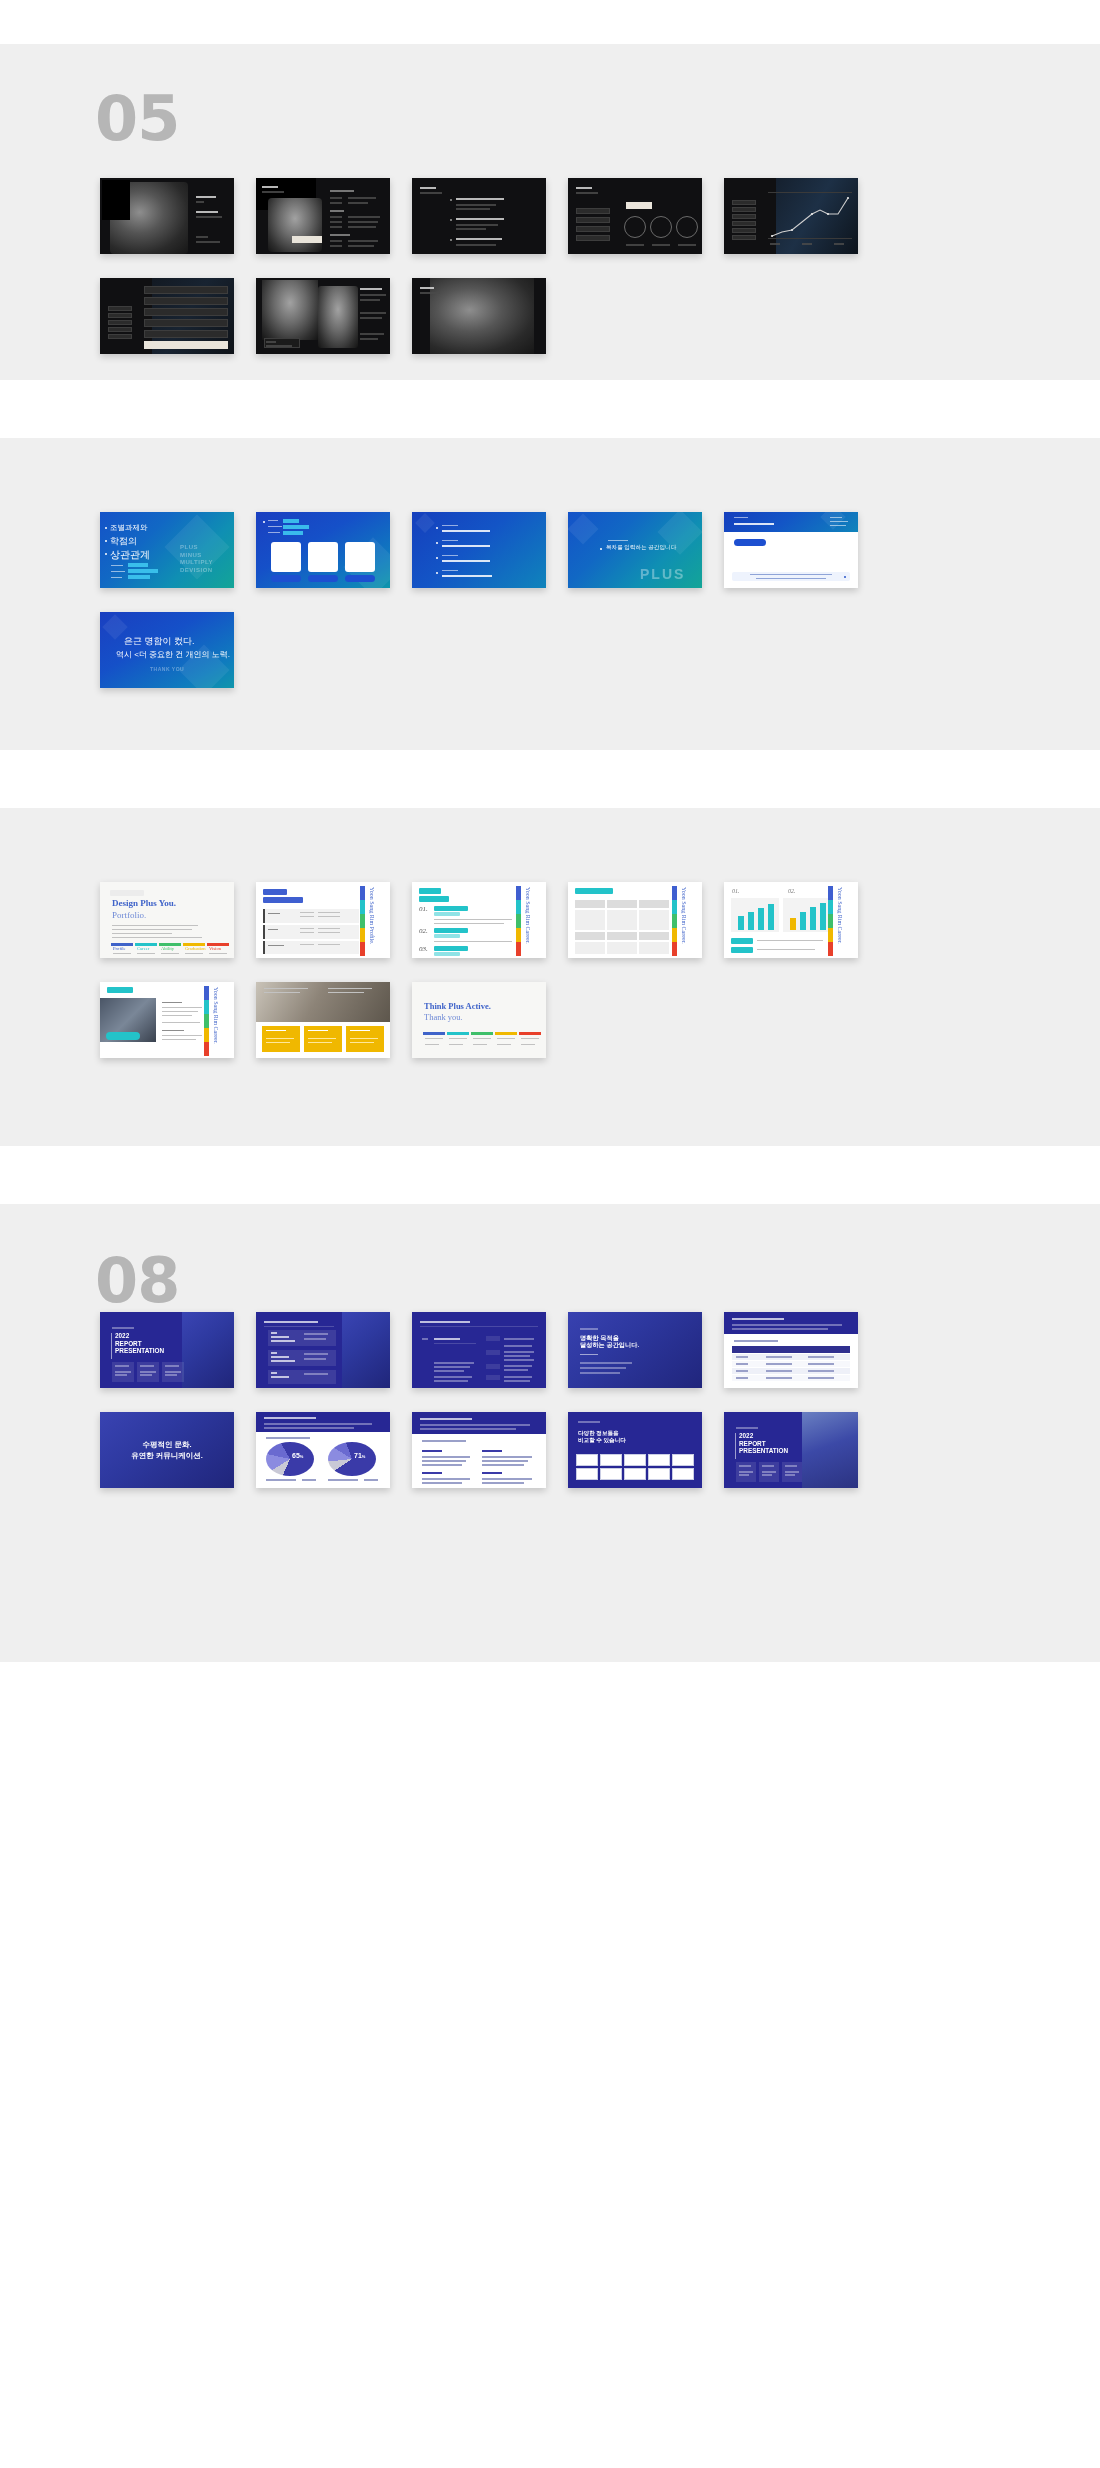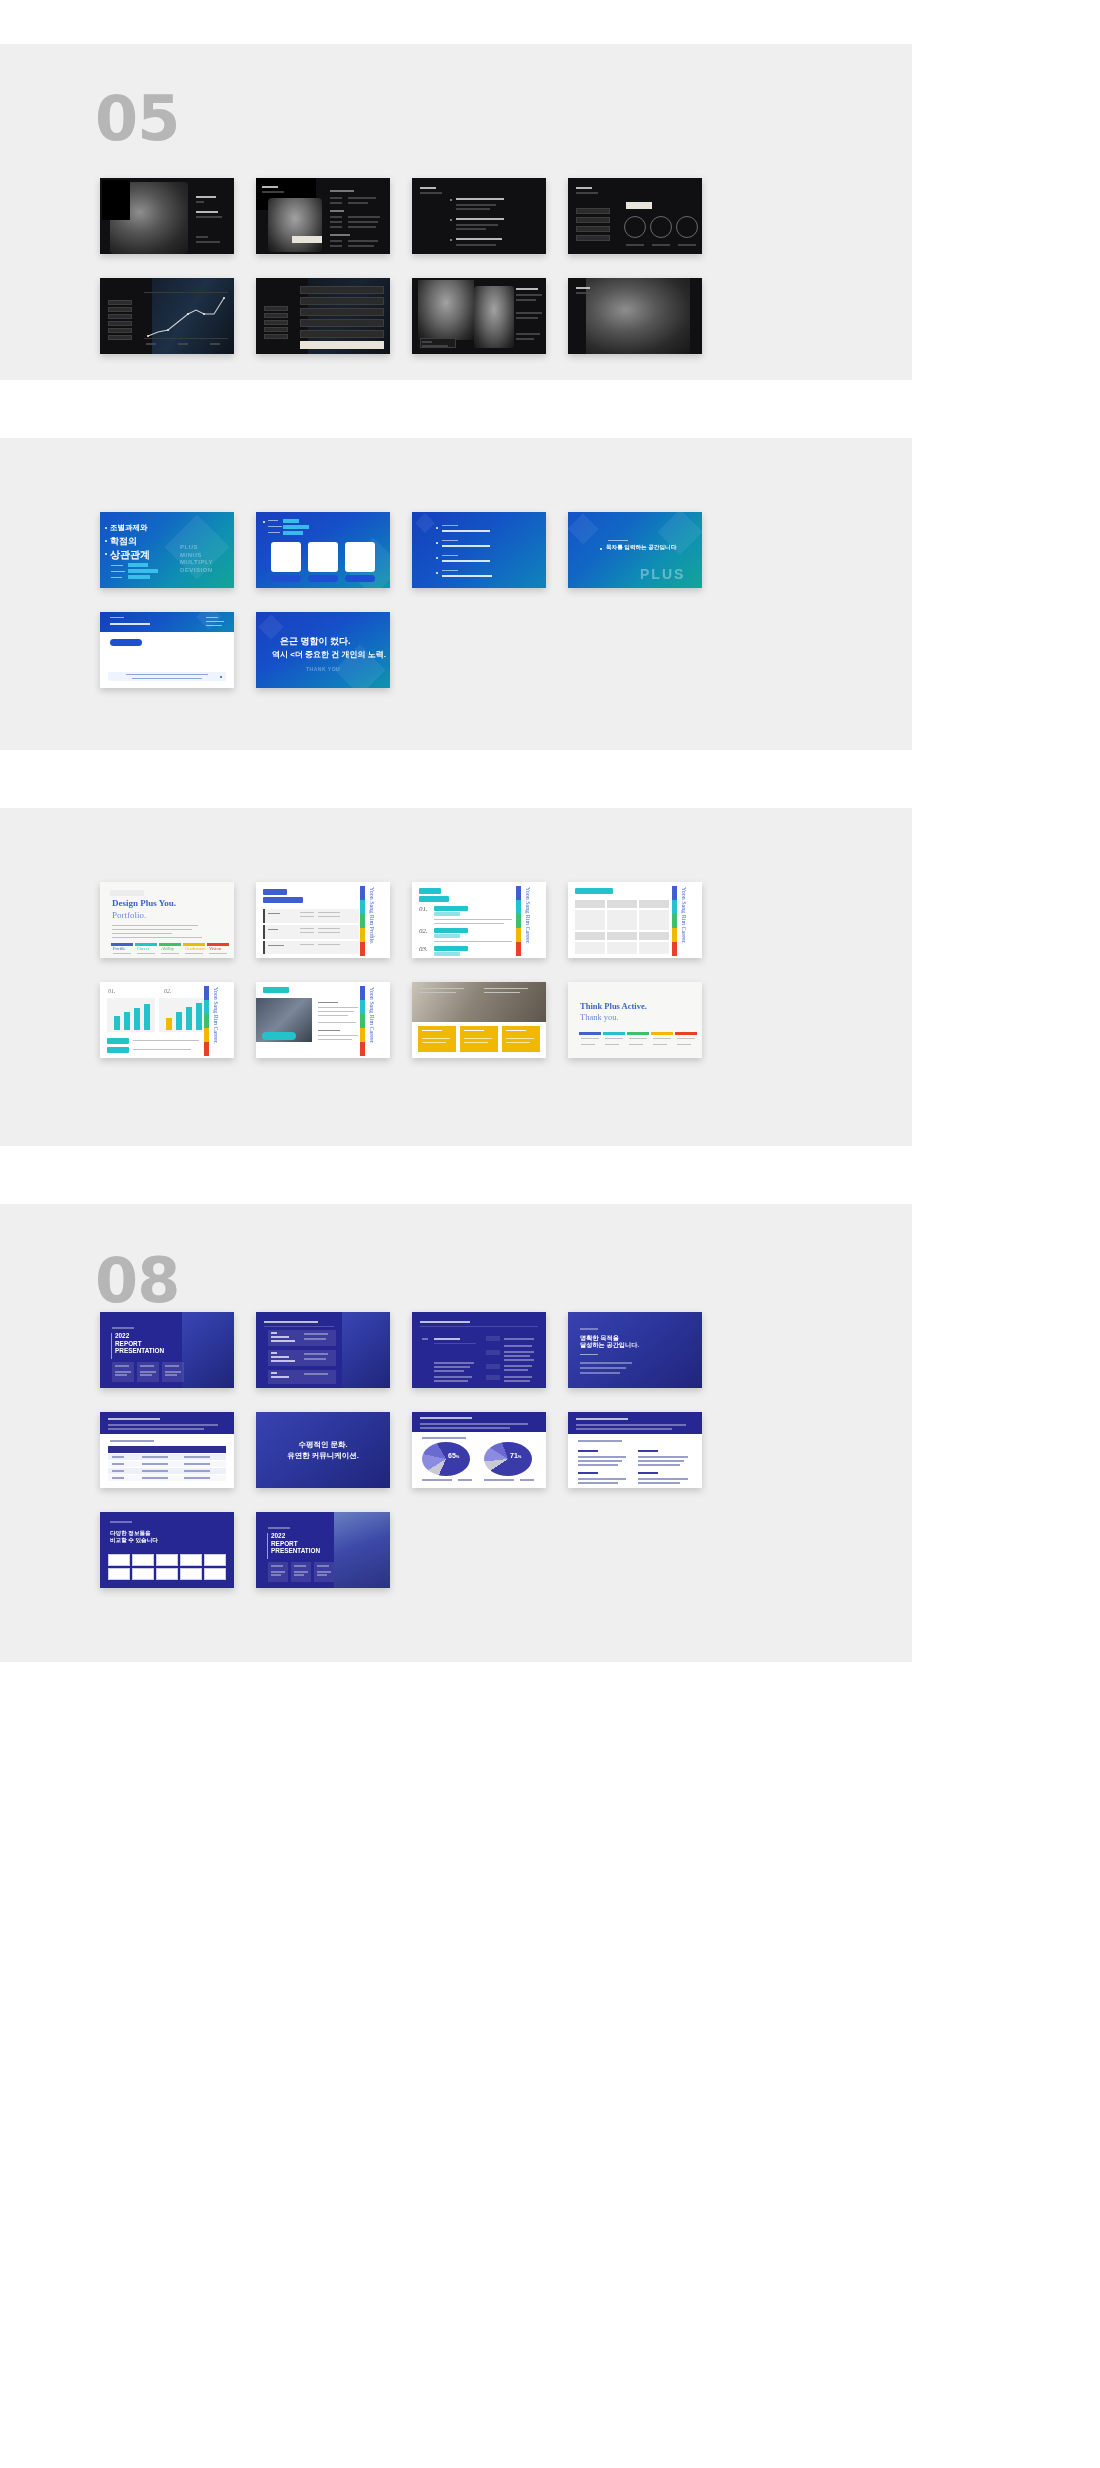--- a/index.html
+++ b/index.html
@@ -4,21 +4,21 @@
 <title>Template Gallery</title>
 <style>
   * { box-sizing: border-box; margin:0; padding:0; }
   html,body{ background:#ffffff; }
   body{
     width:1100px; height:2468px;
     font-family:"Liberation Sans", sans-serif;
     overflow:hidden;
     position:relative;
   }
-  .page{ width:912px; }
+  .page{ width:1100px; }
 
   
   .gap-white{ background:#ffffff; }
   .section{ background:#efefef; position:relative; }
   .sec-num{
     font-family:"DejaVu Sans", sans-serif;
     font-weight:bold;
     font-size:62px;
     color:#b6b6b6;
     letter-spacing:-1px;
@@ -80,21 +80,21 @@
     transform:rotate(45deg);
   }
   .b-card{ position:absolute; background:#fff; border-radius:3px;}
   .b-pill{ position:absolute; background:#1d4fd0; border-radius:6px;}
   .b-txt{ position:absolute; height:2px; background:rgba(255,255,255,.85); }
   .b-txt.thin{ height:1.4px; background:rgba(255,255,255,.55);}
   .b-hl{ position:absolute; background:#3ec6ef; height:4px; opacity:.9;}
   .b-kor{
     position:absolute;
     color:#ffffff;
-    font-weight:bold;
+    font-weight:normal;
     line-height:1.15;
     white-space:nowrap;
   }
   .b-ghost{
     position:absolute;
     color:rgba(255,255,255,.35);
     font-weight:bold;
     letter-spacing:.5px;
     line-height:1.25;
     white-space:pre-line;

